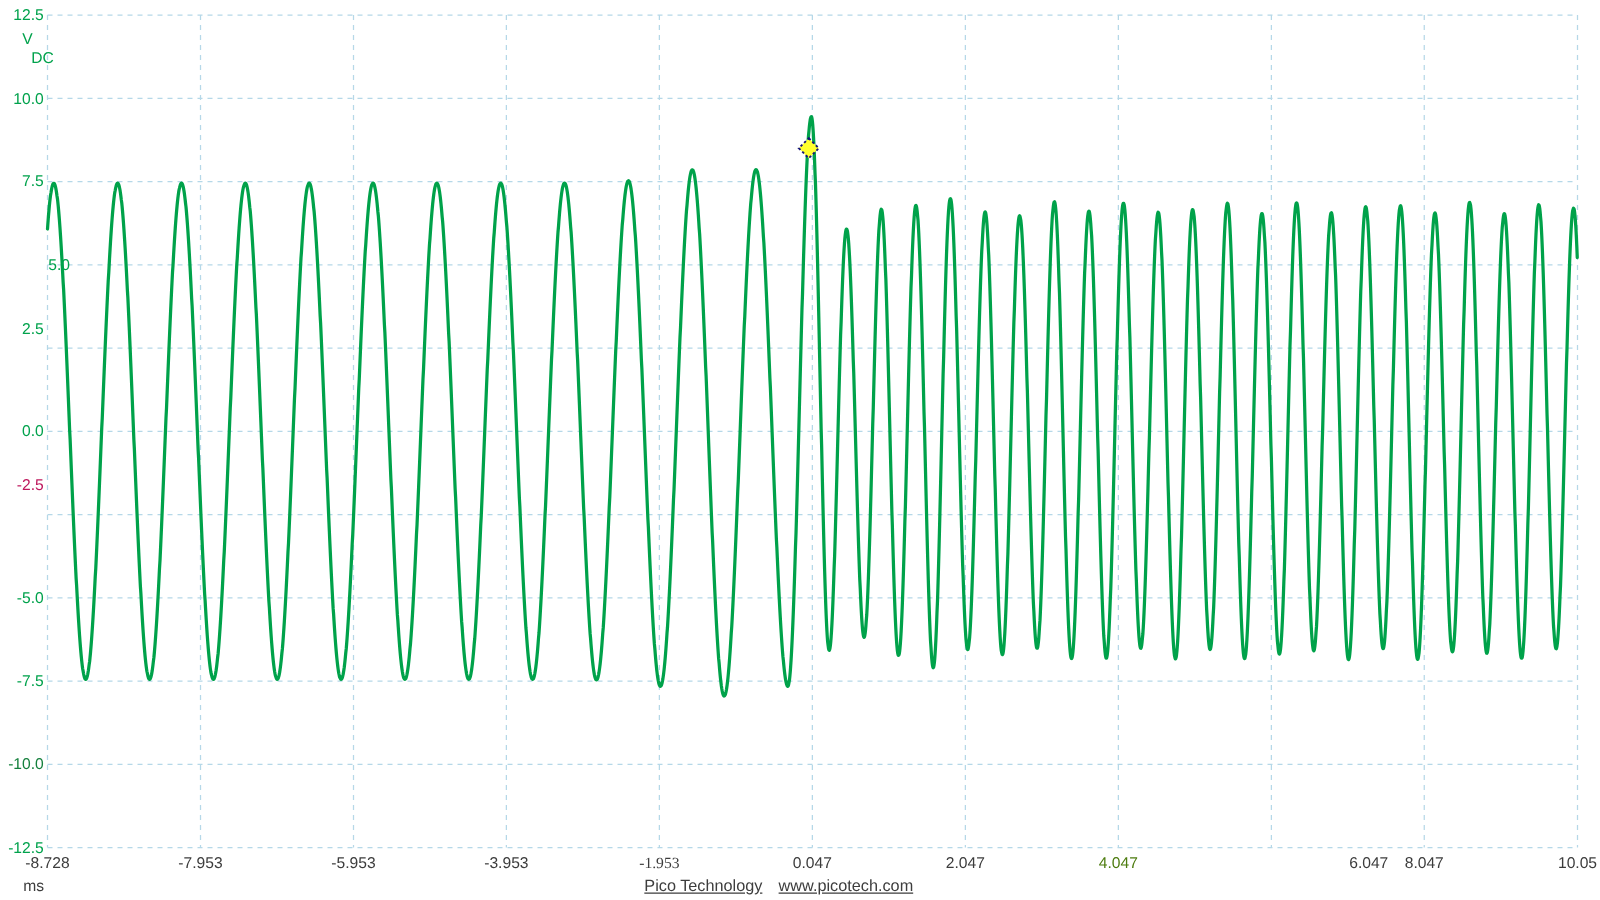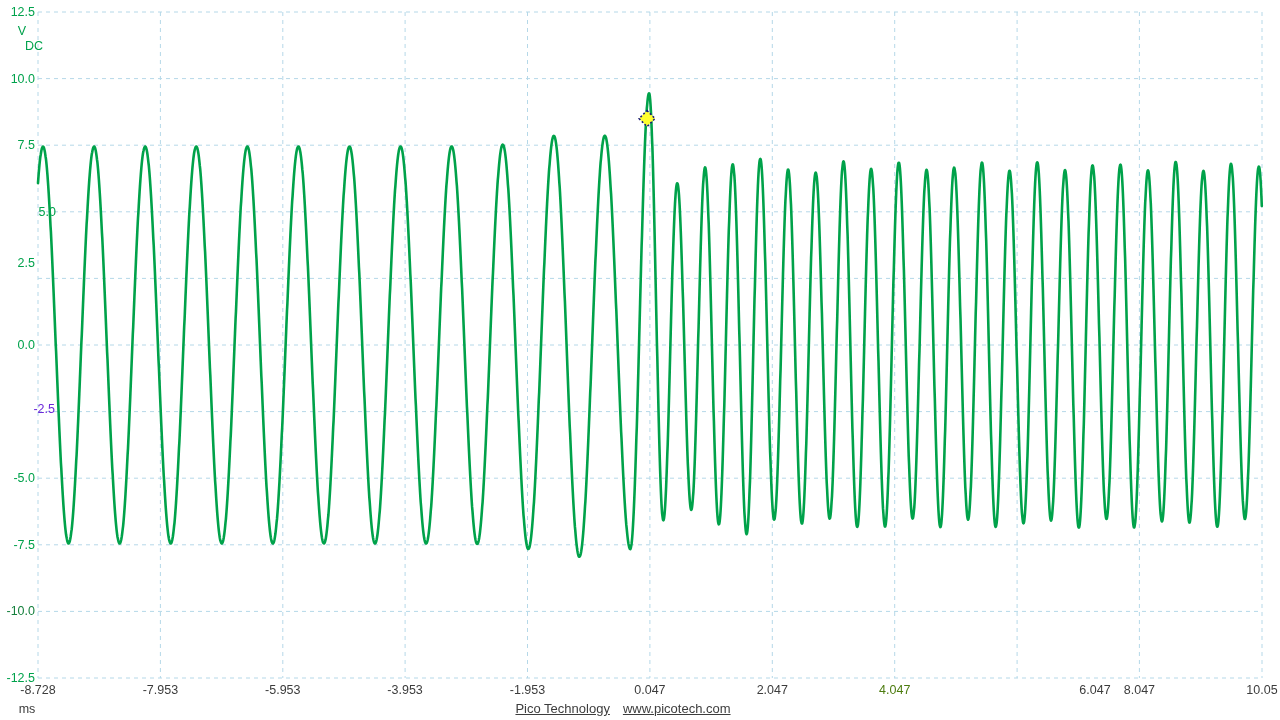--- a/index.html
+++ b/index.html
@@ -58,36 +58,36 @@
       <polygon points="647.0322451632255,110.55999999999995 655.0322451632255,118.55999999999995 647.0322451632255,126.55999999999995 639.0322451632255,118.55999999999995" fill="#ffff2e" stroke="#151578" stroke-width="1.5" stroke-dasharray="2 2"></polygon>
     </svg>
 
   <div id="y-axis">
       <div class="ylabel" style="top: 12px; color: rgb(0, 162, 76);">12.5</div>
       <div class="ylabel" style="top: 78.6px; color: rgb(0, 162, 76);">10.0</div>
       <div class="ylabel" style="top: 145.2px; color: rgb(0, 162, 76);">7.5</div>
       <div class="ylabel" style="top: 211.8px; color: rgb(0, 162, 76); margin-left: 21px;">5.0</div>
       <div class="ylabel" style="top: 263px; color: rgb(0, 162, 76); text-align: center;">2.5</div>
       <div class="ylabel" style="top: 345px; color: rgb(0, 162, 76);">0.0</div>
-      <div class="ylabel" style="top: 409px; color: #6d28d9; margin-left: 20px;">-2.5</div>
+      <div class="ylabel" style="top: 388px; color: #be185d;">-2.5</div>
       <div class="ylabel" style="top: 478.2px; color: rgb(0, 162, 76);">-5.0</div>
       <div class="ylabel" style="top: 544.8px; color: rgb(0, 162, 76);">-7.5</div>
       <div class="ylabel" style="top: 611.4px; color: #15803d;">-10.0</div>
       <div class="ylabel" style="top: 678px; color: rgb(0, 162, 76);">-12.5</div>
     </div>
 
   <div class="unit" style="left: 22px; top: 31px; color: rgb(0, 162, 76);">V</div>
   <div class="unit" style="left: 34px; top: 46px; color: rgb(0, 162, 76);">DC</div>
 
   <div id="x-axis">
       <div class="xlabel" style="left: 38px; color: rgb(60, 60, 60);">-8.728</div>
       <div class="xlabel" style="left: 160.4px; color: rgb(60, 60, 60);">-7.953</div>
       <div class="xlabel" style="left: 282.8px; color: rgb(60, 60, 60);">-5.953</div>
       <div class="xlabel" style="left: 405.1px; color: rgb(60, 60, 60);">-3.953</div>
-      <div class="xlabel" style="left: 527.5px; color: rgb(60, 60, 60);">-1.953</div>
+      <div class="xlabel" style="left: 527.5px; color: rgb(60, 60, 60); font-family: Liberation Serif, serif;">-1.953</div>
       <div class="xlabel" style="left: 649.9px; color: rgb(60, 60, 60);">0.047</div>
       <div class="xlabel" style="left: 772.3px; color: rgb(60, 60, 60);">2.047</div>
       <div class="xlabel" style="left: 894.7px; color: #4d7c0f;">4.047</div>
       <div class="xlabel" style="left: 1047px; color: rgb(60, 60, 60); margin-left: 48px;">6.047</div>
       <div class="xlabel" style="left: 1139.4px; color: rgb(60, 60, 60);">8.047</div>
       <div class="xlabel" style="left: 1262px; color: rgb(60, 60, 60);">10.05</div>
     </div>
 
   <div class="unit" style="left: 27px; top: 709px; color: rgb(60, 60, 60);">ms</div>
 

